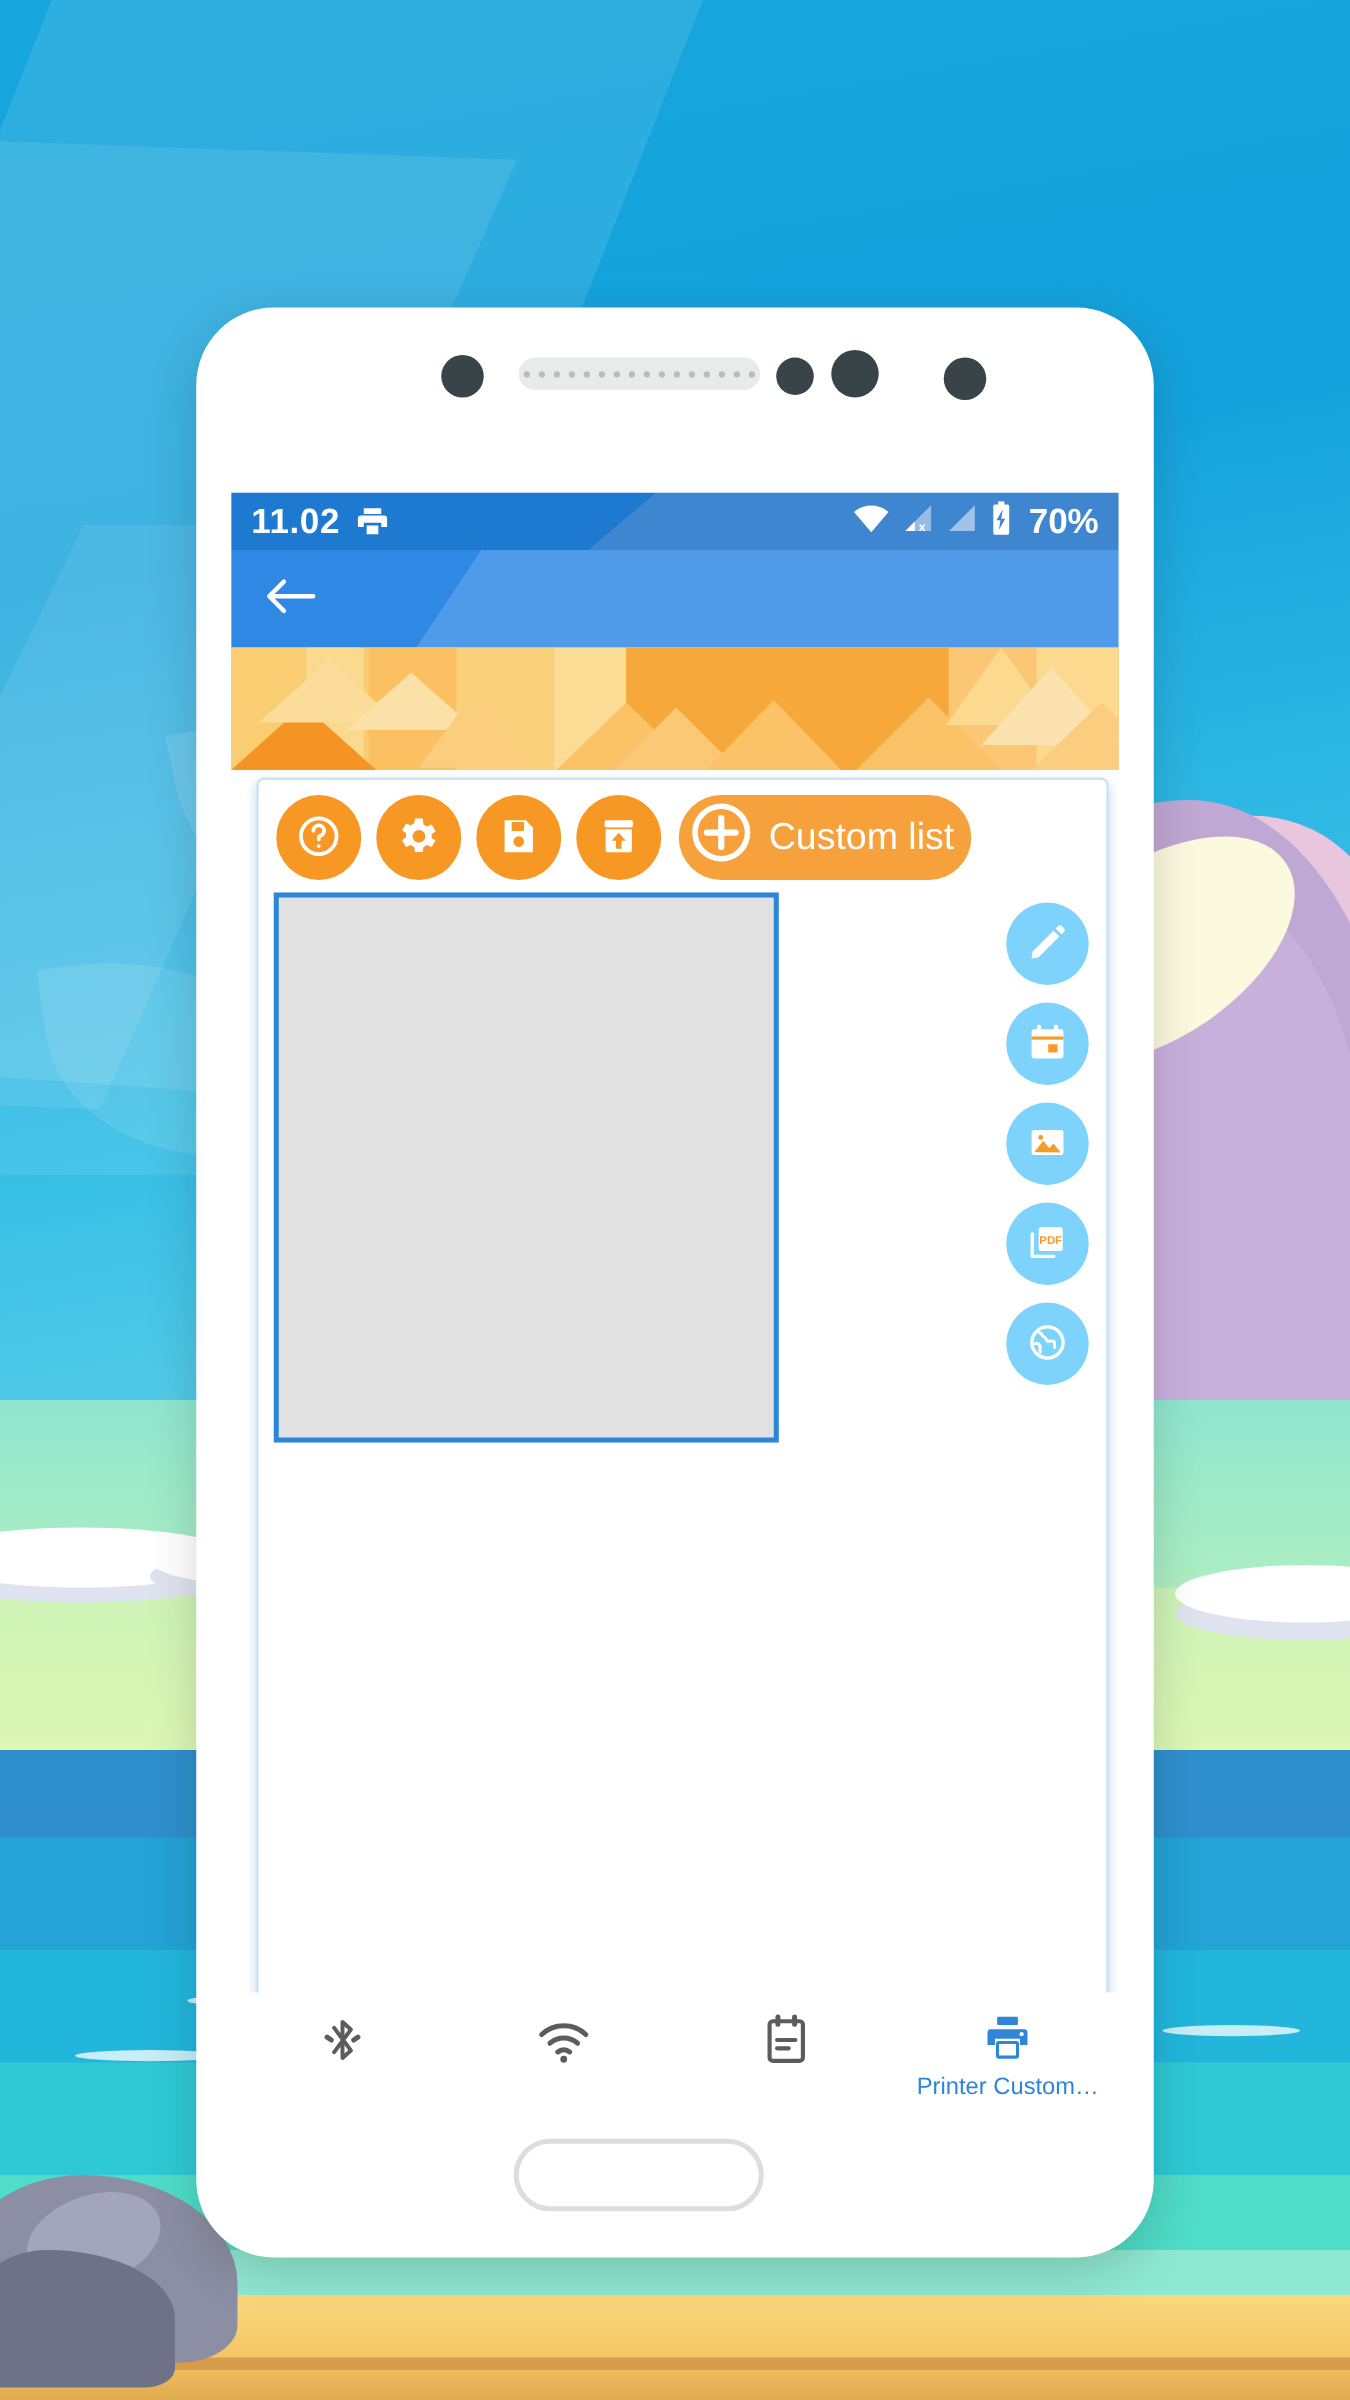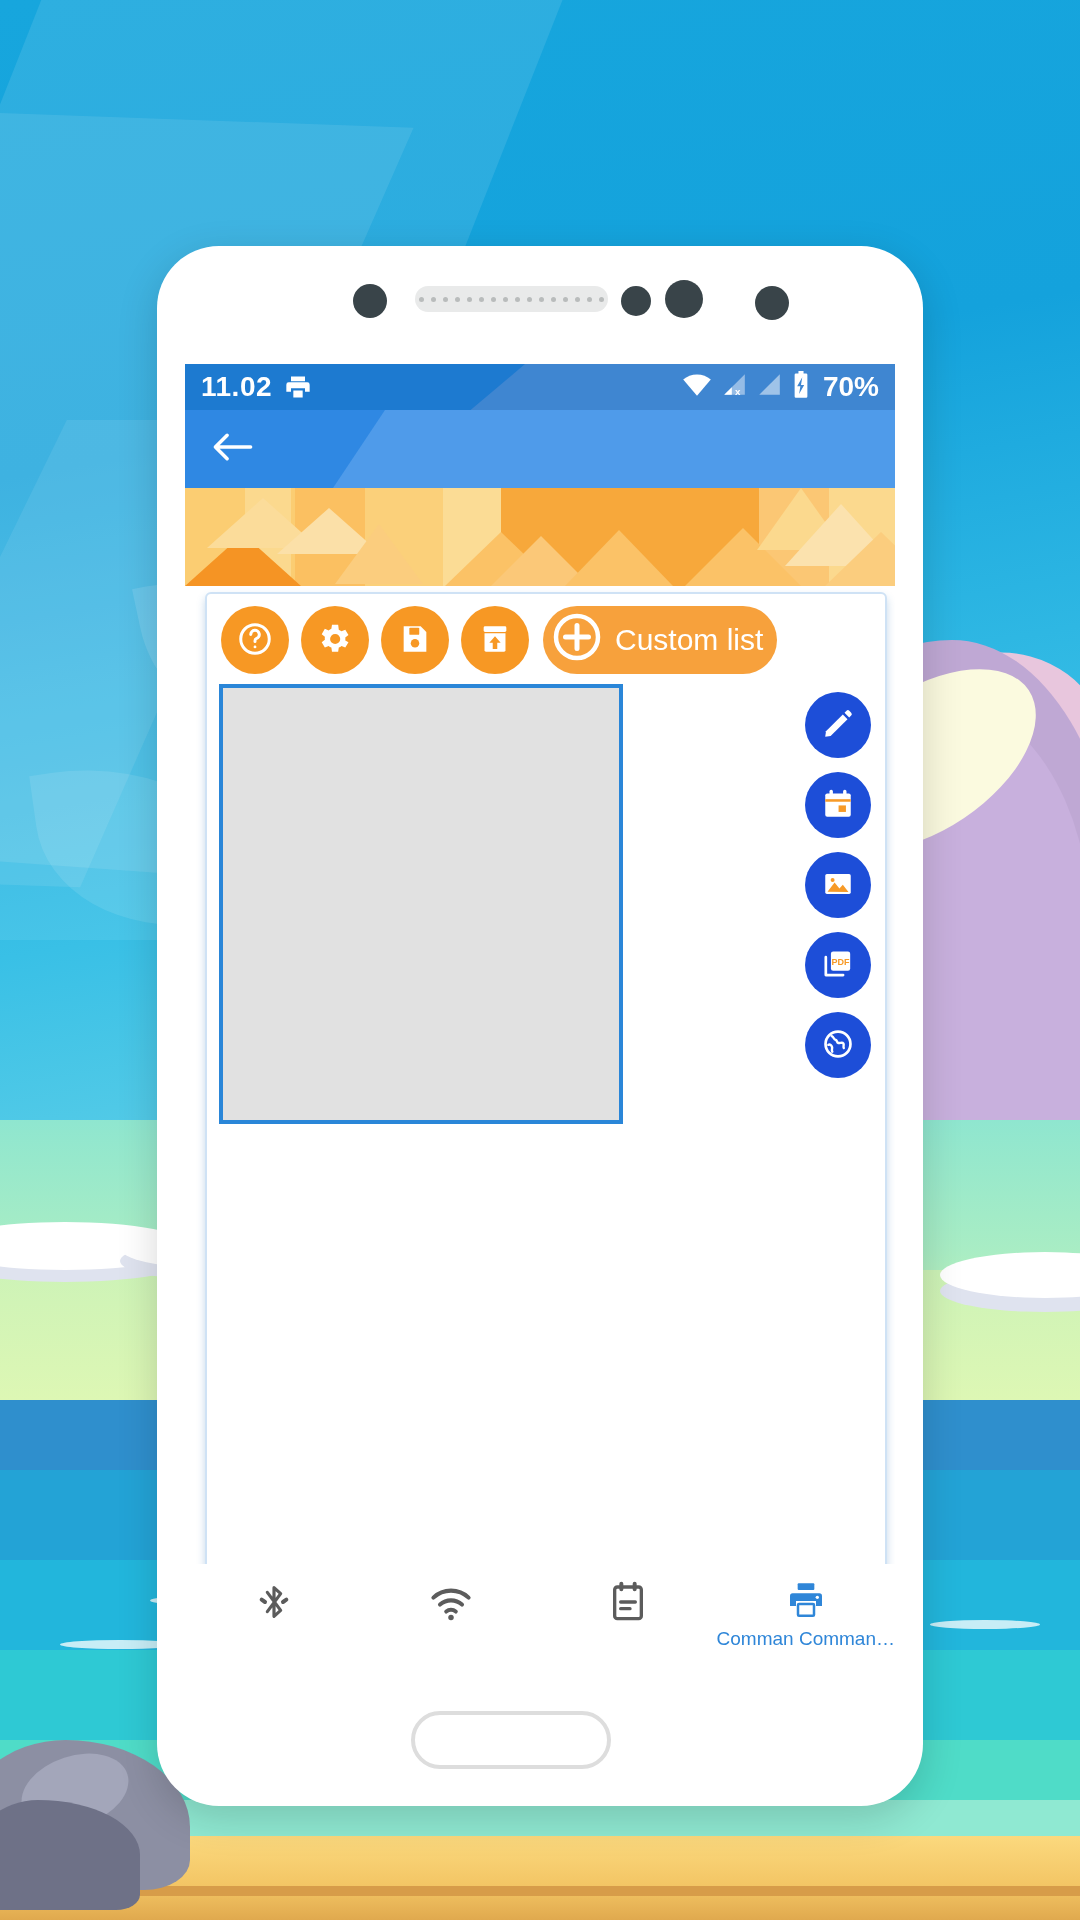--- a/index.html
+++ b/index.html
@@ -135,21 +135,21 @@
   }
   .speaker i { width:5px; height:5px; background:#b9bcbc; border-radius:50%; display:block; }
 
   .home-indicator {
     position:absolute; left:254px; top:1465px; width:200px; height:58px;
     border:4px solid #dddddd; border-radius:30px; background:transparent;
   }
 
   
   #screen {
-    position:absolute; left:28px; top:118px;
+    position:absolute; left:28px; top:148px;
     width:710px; height:1318px;
     background:#ffffff;
     overflow:hidden;
   }
 
   
   .statusbar {
     position:relative; height:46px; background:#3f86d1;
     display:flex; align-items:center; padding:0 16px;
     color:#ffffff;
@@ -220,21 +220,21 @@
     background:#e1e1e1;
     border:4px solid #2a86d8;
     margin-left:0px;
   }
   .sidefabs {
     position:absolute; right:14px; top:8px;
     display:flex; flex-direction:column; gap:14px;
   }
   .fab-r {
     width:66px; height:66px; border-radius:50%;
-    background:#1d4ed8; display:flex; align-items:center; justify-content:center;
+    background:#7dd3fc; display:flex; align-items:center; justify-content:center;
     border:none; cursor:pointer;
   }
 
   
   .actions {
     position:absolute; left:0; bottom:12px; width:100%;
     display:flex; justify-content:center; gap:12px;
     padding:0 12px;
   }
   .act {
@@ -544,20 +544,20 @@
       </div>
       <div class="navitem">
         <span>
           <svg width="42" height="40" viewBox="0 0 24 24" fill="#2f86d8">
             <rect x="7" y="2" width="10" height="4" rx="0.6"></rect>
             <path d="M4 8h16a1.6 1.6 0 0 1 1.6 1.6v6H18v-3H6v3H2.4v-6A1.6 1.6 0 0 1 4 8z"></path>
             <circle cx="18.8" cy="10.4" r="1" fill="#ffffff"></circle>
             <rect x="7.2" y="14.4" width="9.6" height="7" rx="0.6" fill="#ffffff" stroke="#2f86d8" stroke-width="1.5"></rect>
           </svg>
         </span>
-        <span class="navlabel">Comman Comman…</span>
+        <span class="navlabel">Printer Custom…</span>
       </div>
     </div>
 
   </div>
 
   <div class="home-indicator"></div>
 </div>
 
 </body></html>

